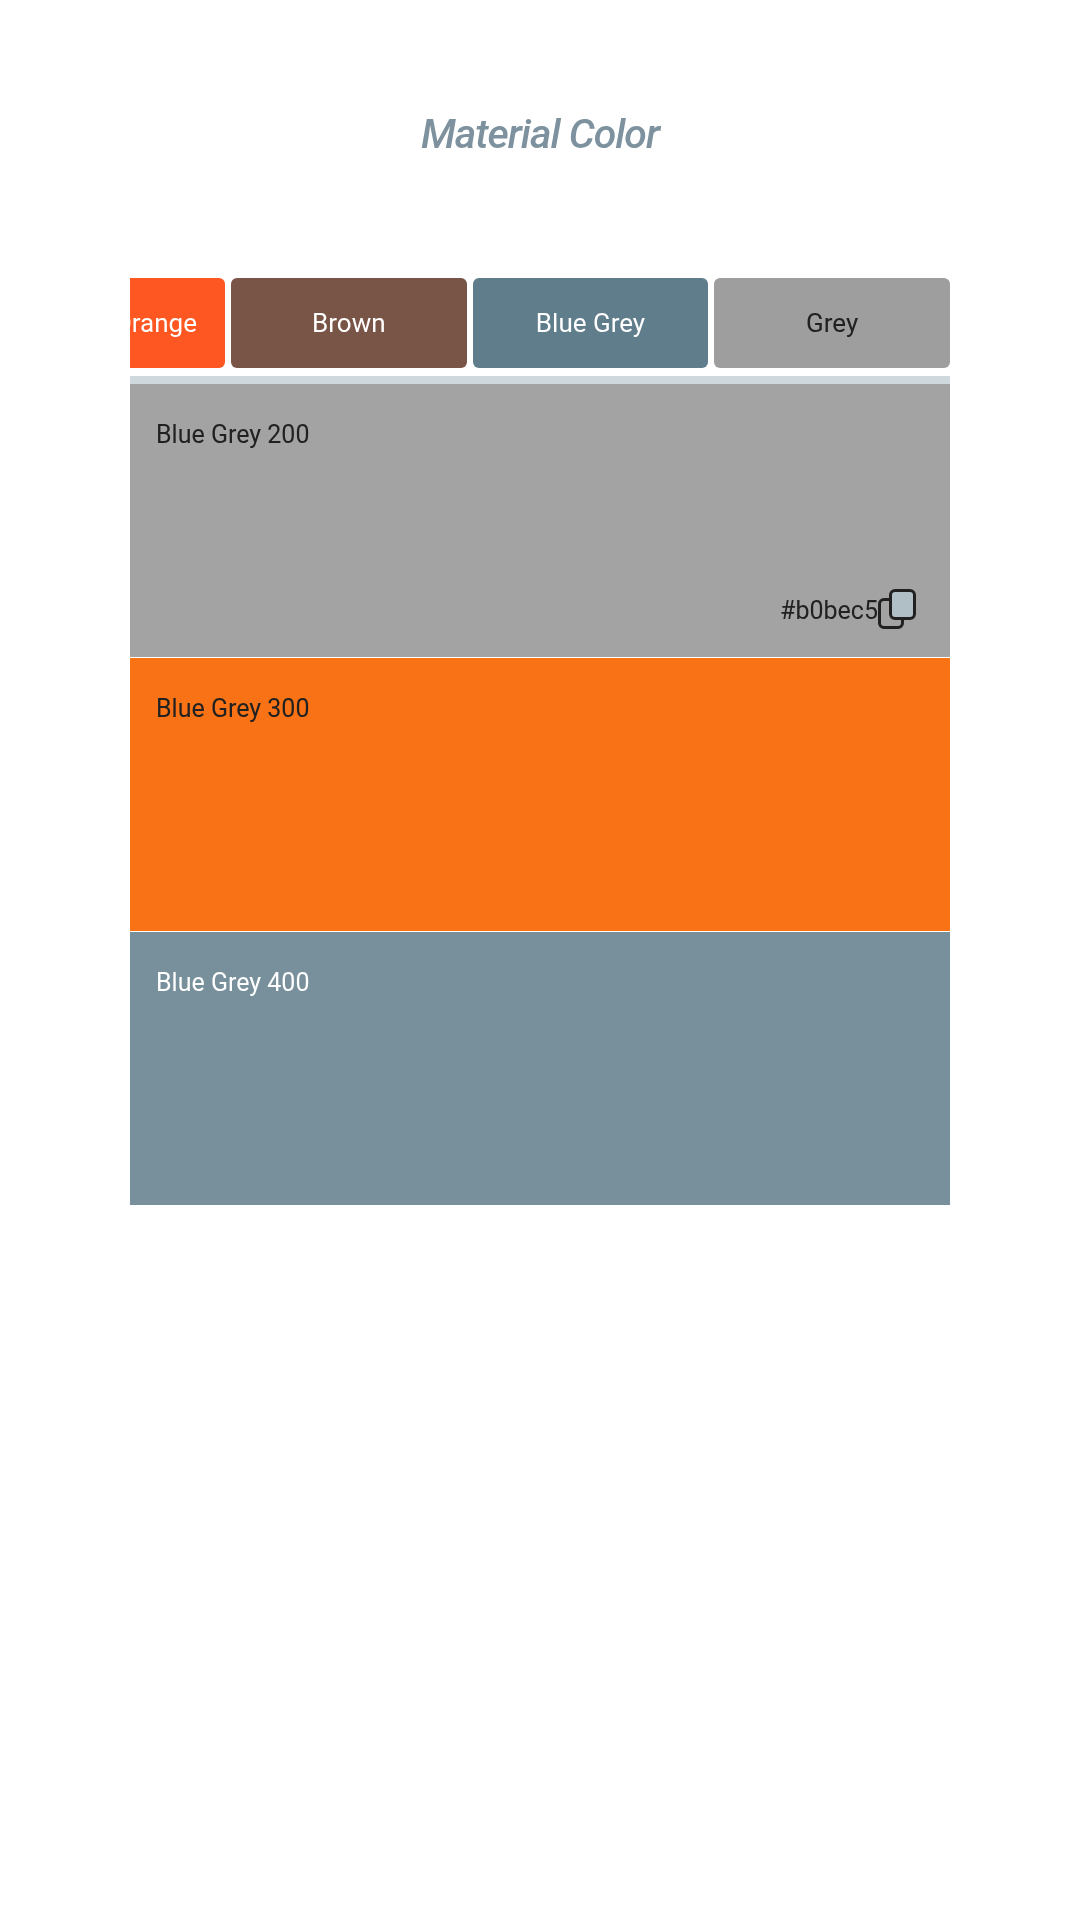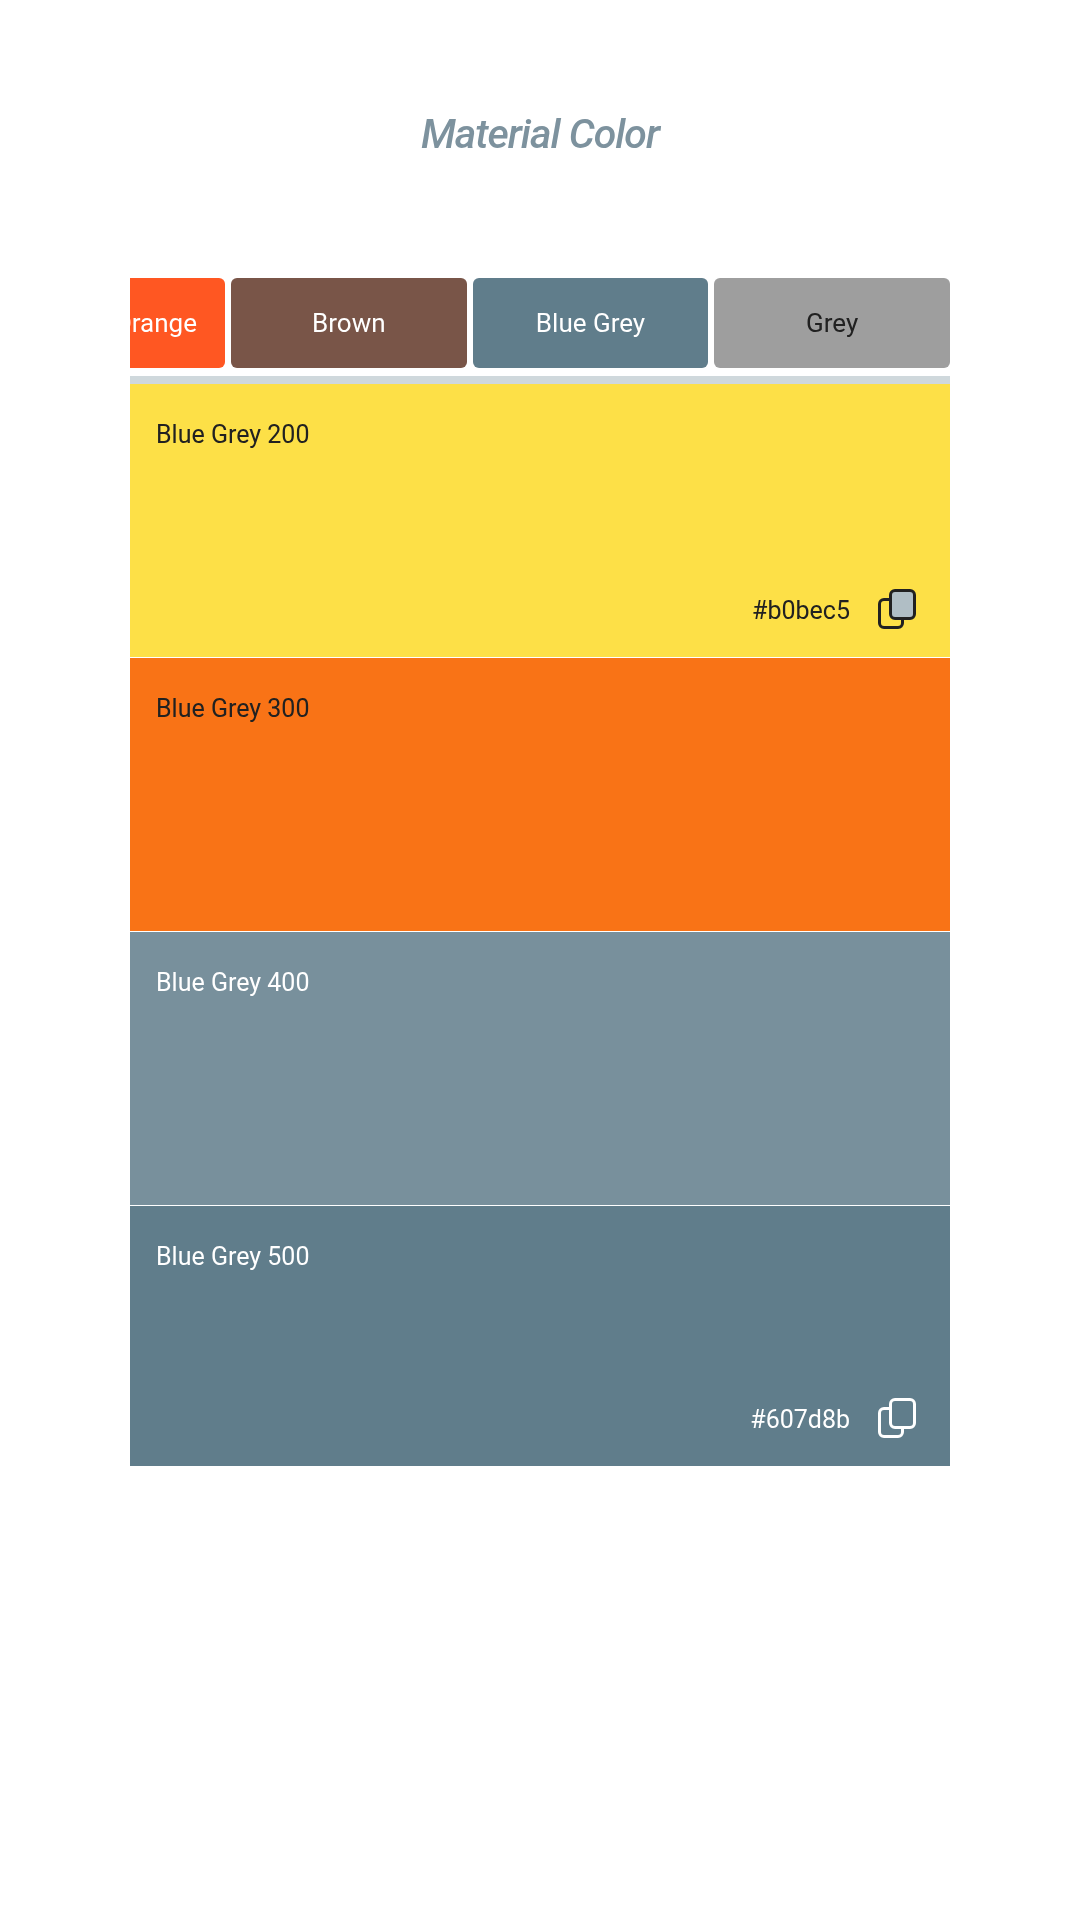--- a/index.html
+++ b/index.html
@@ -87,21 +87,20 @@
     .swatch-name-dark {
       color: #212121;
     }
     .swatch-name-light {
       color: #ffffff;
     }
     .swatch-footer {
       display: flex;
       align-items: center;
       justify-content: flex-end;
-      gap: 28px;
       margin-top: 42px;
     }
     .swatch-hex {
       font-size: 25px;
       font-weight: 400;
     }
     .swatch-hex-dark {
       color: #212121;
     }
     .swatch-hex-light {
@@ -137,21 +136,21 @@
     .copy-icon-dark .front-rect {
       border-color: #212121;
     }
     .copy-icon-light .back-rect,
     .copy-icon-light .front-rect {
       border-color: #ffffff;
     }
     .copy-icon .front-rect {
       background: inherit;
     }
-    .swatch-200 { background: #fde047; }
+    .swatch-200 { background: #a3a3a3; }
     .swatch-300 { background: #f97316; }
     .swatch-400 { background: #78909c; }
     .swatch-500 { background: #607d8b; }
     .swatch-200 .copy-icon .front-rect { background: #b0bec5; }
     .swatch-300 .copy-icon .front-rect { background: #90a4ae; }
     .swatch-400 .copy-icon .front-rect { background: #78909c; }
     .swatch-500 .copy-icon .front-rect { background: #607d8b; }
   </style>
 </head>
 <body>
@@ -187,24 +186,14 @@
   </div>
 
   <div class="swatch swatch-300">
     <div class="swatch-name swatch-name-dark">Blue Grey 300</div>
   </div>
 
   <div class="swatch swatch-400">
     <div class="swatch-name swatch-name-light">Blue Grey 400</div>
   </div>
 
-  <div class="swatch swatch-500 swatch-last">
-    <div class="swatch-name swatch-name-light">Blue Grey 500</div>
-    <div class="swatch-footer">
-      <span class="swatch-hex swatch-hex-light">#607d8b</span>
-      <div class="copy-icon copy-icon-light">
-        <div class="back-rect"></div>
-        <div class="front-rect"></div>
-      </div>
-    </div>
-  </div>
 
 </div>
 
 </body></html>

